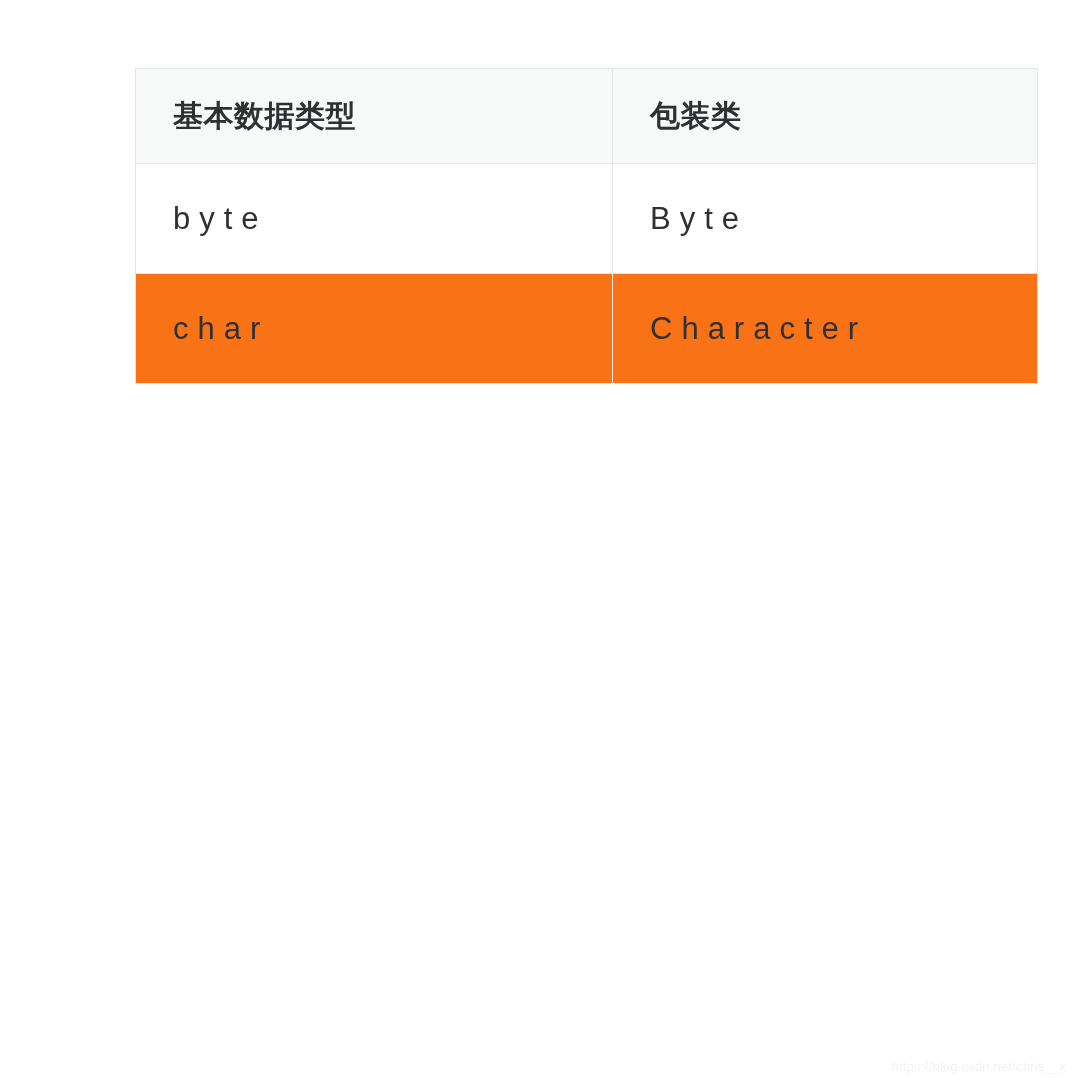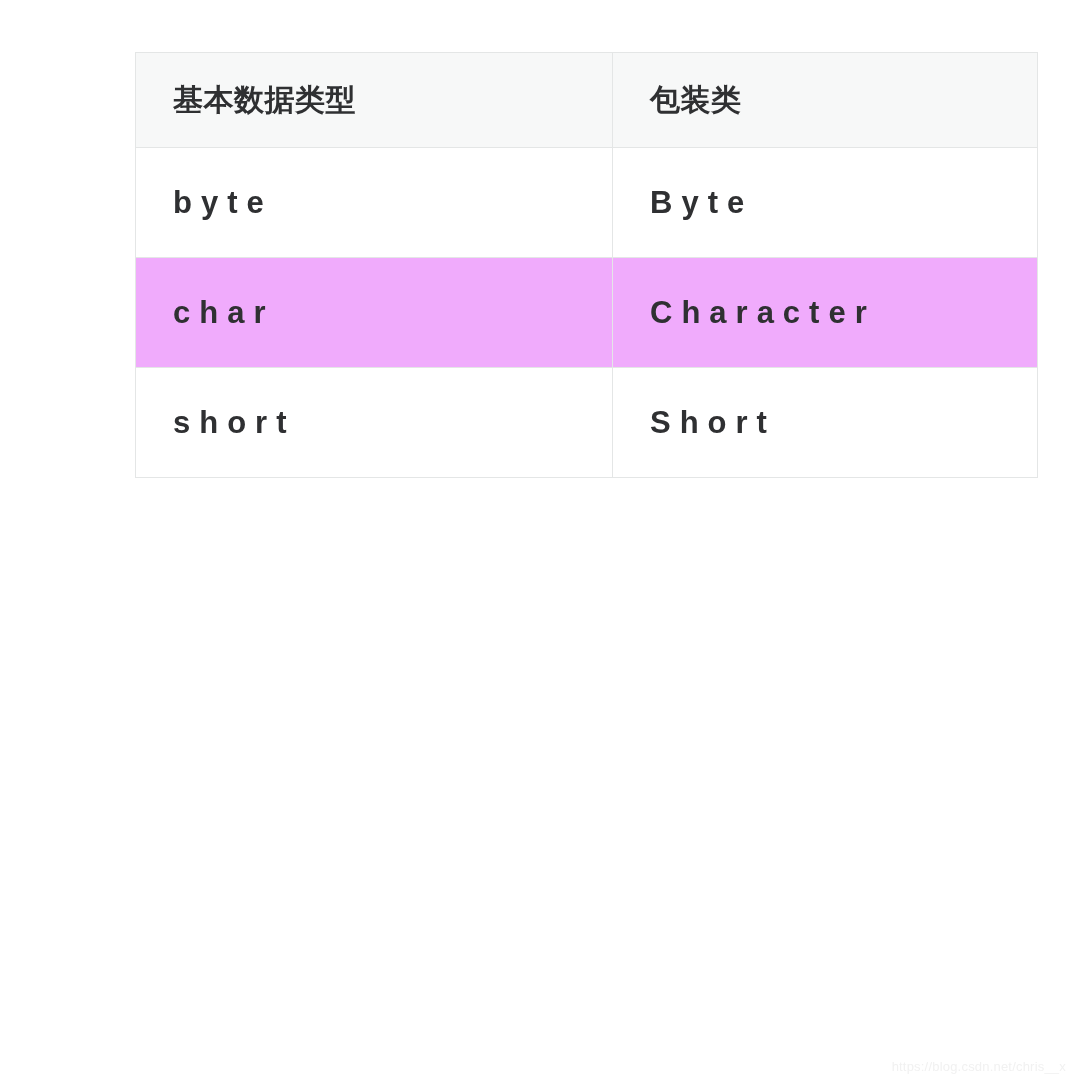--- a/index.html
+++ b/index.html
@@ -13,21 +13,21 @@
     position: relative;
     overflow: hidden;
     font-family: "Liberation Sans", "DejaVu Sans", sans-serif;
     -webkit-font-smoothing: antialiased;
   }
 
   
   .table-wrap {
     position: absolute;
     left: 88px;
-    top: 52px;
+    top: 68px;
     width: 902px;
     padding-left: 47px;
   }
 
   table.type-table {
     width: 902px;
     border-collapse: collapse;
     table-layout: fixed;
   }
 
@@ -54,30 +54,30 @@
   }
 
   
   table.type-table td {
     height: 110px;
     padding: 0 0 0 37px;
     margin: 0;
     text-align: left;
     vertical-align: middle;
     font-size: 31px;
-    font-weight: 700;
+    font-weight: 400;
     letter-spacing: 9px;
     color: #2f3032;
     border: 1px solid #e4e6e6;
     box-sizing: border-box;
     white-space: nowrap;
   }
 
   table.type-table tbody tr.row-odd  { background: #ffffff; }
-  table.type-table tbody tr.row-even { background: #f0abfc; }
+  table.type-table tbody tr.row-even { background: #f97316; }
 
   
   .watermark {
     position: absolute;
     right: 14px;
     bottom: 14px;
     font-size: 13px;
     letter-spacing: 0.2px;
     color: #f1f1f1;
     font-family: "Liberation Sans", "DejaVu Sans", sans-serif;
@@ -102,21 +102,17 @@
     </thead>
     <tbody>
       <tr class="row-odd">
         <td>byte</td>
         <td>Byte</td>
       </tr>
       <tr class="row-even">
         <td>char</td>
         <td>Character</td>
       </tr>
-      <tr class="row-odd">
-        <td>short</td>
-        <td>Short</td>
-      </tr>
     </tbody>
   </table>
 </div>
 
 <div class="watermark">https://blog.csdn.net/chris__x</div>
 
 </body></html>

